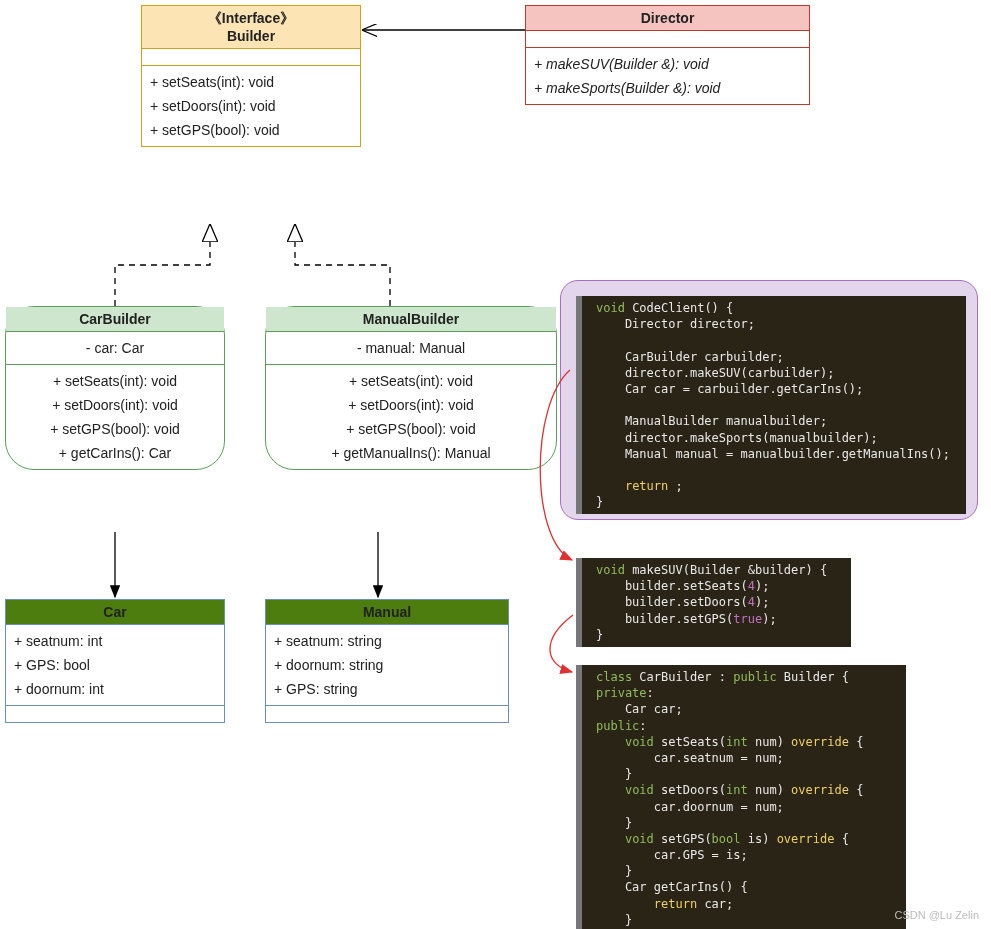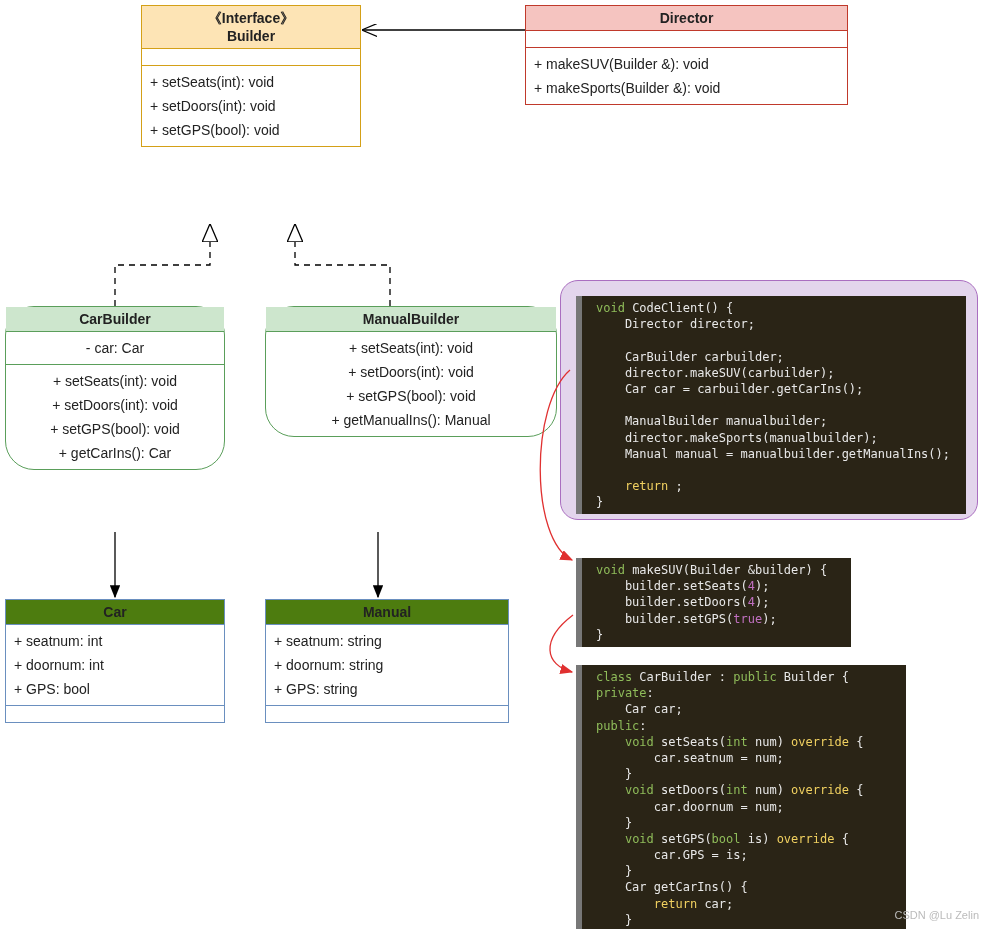--- a/index.html
+++ b/index.html
@@ -33,21 +33,21 @@
 .uml .section:last-child { border-bottom: none; }
 .uml .row { padding: 4px 0; }
 
 
 .builder { border-color: #d4a017; }
 .builder .title { background: #fde4b5; border-color: #d4a017; }
 .builder .section { border-color: #d4a017; }
 
 .director { border-color: #c0392b; }
 .director .title { background: #f5c4c0; border-color: #c0392b; }
-.director .section { border-color: #c0392b; }
+.director .section { border-color: #c0392b; font-style: italic; }
 
 .green { border-color: #5a9e5a; border-radius: 29px; }
 .green .title { background: #cde6cd; border-color: #5a9e5a; }
 .green .section { border-color: #5a9e5a; text-align: center; }
 
 .blue { border-color: #6a8fbf; }
 .blue .title { background: #4d7c0f; border-color: #6a8fbf; }
 .blue .section { border-color: #6a8fbf; }
 
 
@@ -99,21 +99,21 @@
     <div>Builder</div>
   </div>
   <div class="section"></div>
   <div class="section">
     <div class="row">+ setSeats(int): void</div>
     <div class="row">+ setDoors(int): void</div>
     <div class="row">+ setGPS(bool): void</div>
   </div>
 </div>
 
-<div class="uml director" style="left:525px; top:5px; width:323px;">
+<div class="uml director" style="left:525px; top:5px; width:285px;">
   <div class="title">
     <div>Director</div>
   </div>
   <div class="section"></div>
   <div class="section">
     <div class="row">+ makeSUV(Builder &amp;): void</div>
     <div class="row">+ makeSports(Builder &amp;): void</div>
   </div>
 </div>
 
@@ -130,35 +130,38 @@
     <div class="row">+ setGPS(bool): void</div>
     <div class="row">+ getCarIns(): Car</div>
   </div>
 </div>
 
 <div class="uml green" style="left:265px; top:306px; width:292px;">
   <div class="title">
     <div>ManualBuilder</div>
   </div>
   <div class="section">
+    <div class="row">- manual: Manual</div>
+  </div>
+  <div class="section">
     <div class="row">+ setSeats(int): void</div>
     <div class="row">+ setDoors(int): void</div>
     <div class="row">+ setGPS(bool): void</div>
     <div class="row">+ getManualIns(): Manual</div>
   </div>
 </div>
 
 <div class="uml blue" style="left:5px; top:599px; width:220px;">
   <div class="title">
     <div>Car</div>
   </div>
   <div class="section">
     <div class="row">+ seatnum: int</div>
+    <div class="row">+ GPS: bool</div>
     <div class="row">+ doornum: int</div>
-    <div class="row">+ GPS: bool</div>
   </div>
   <div class="section"></div>
 </div>
 
 <div class="uml blue" style="left:265px; top:599px; width:244px;">
   <div class="title">
     <div>Manual</div>
   </div>
   <div class="section">
     <div class="row">+ seatnum: string</div>

